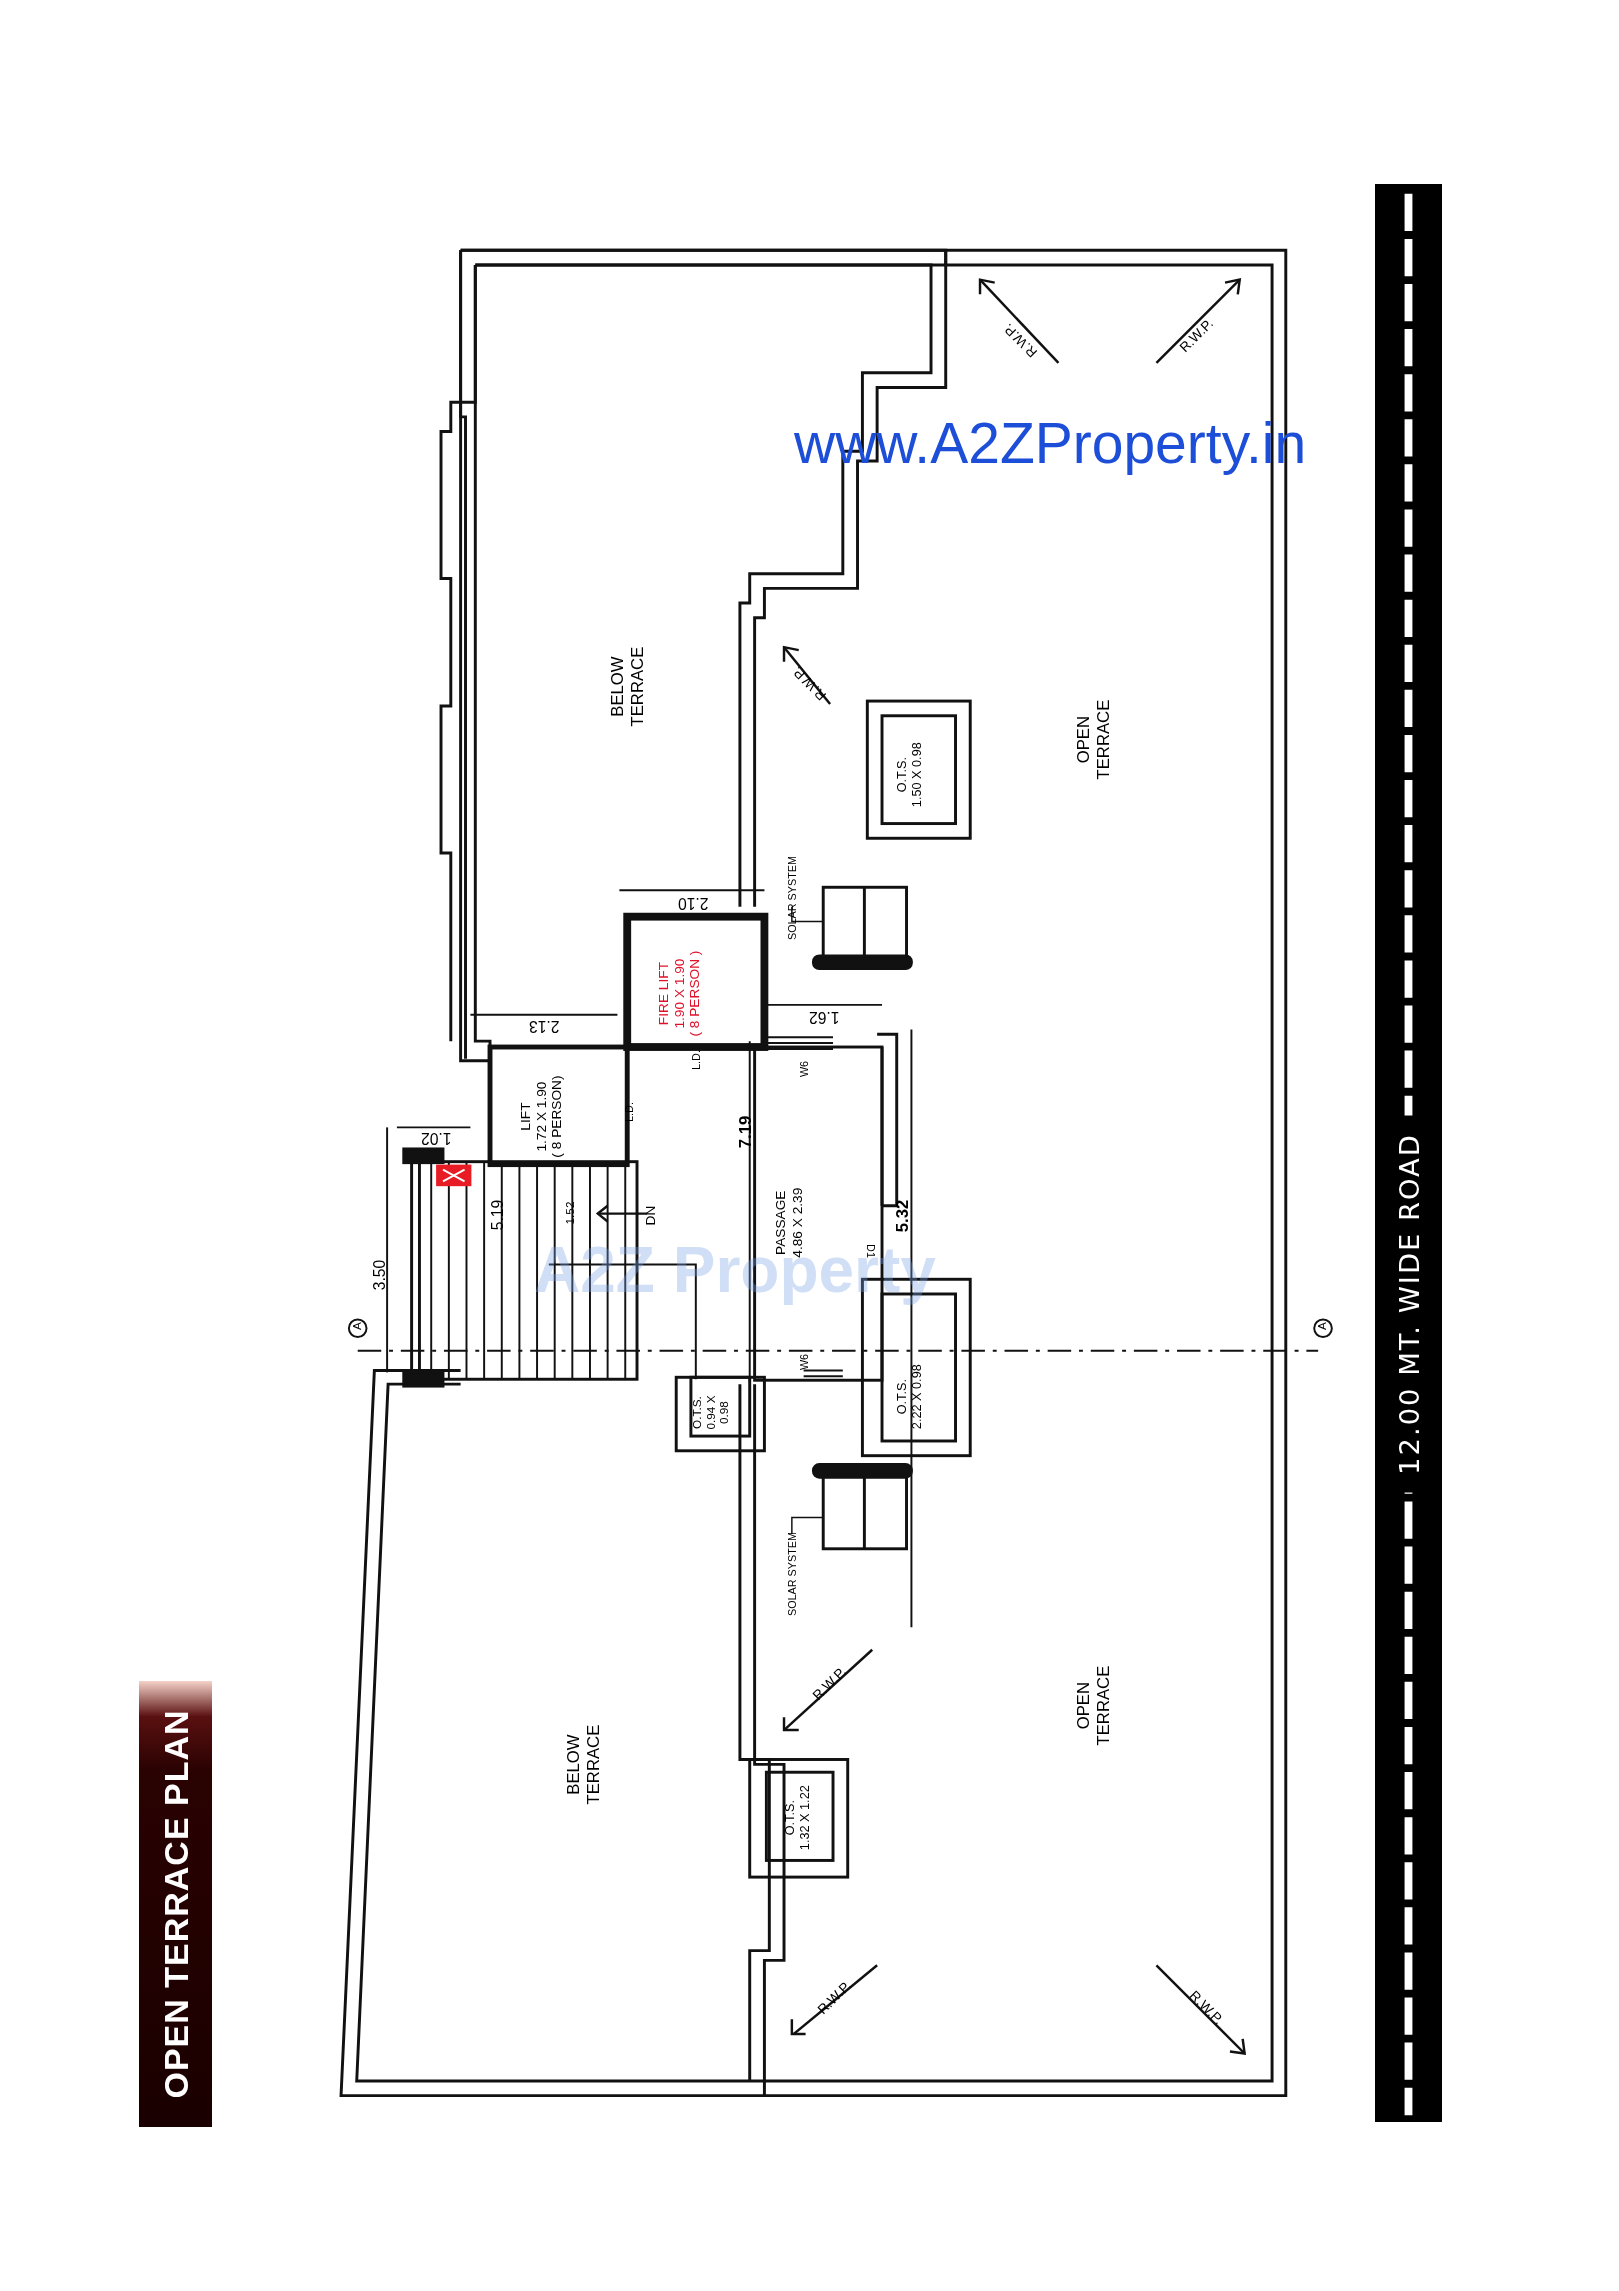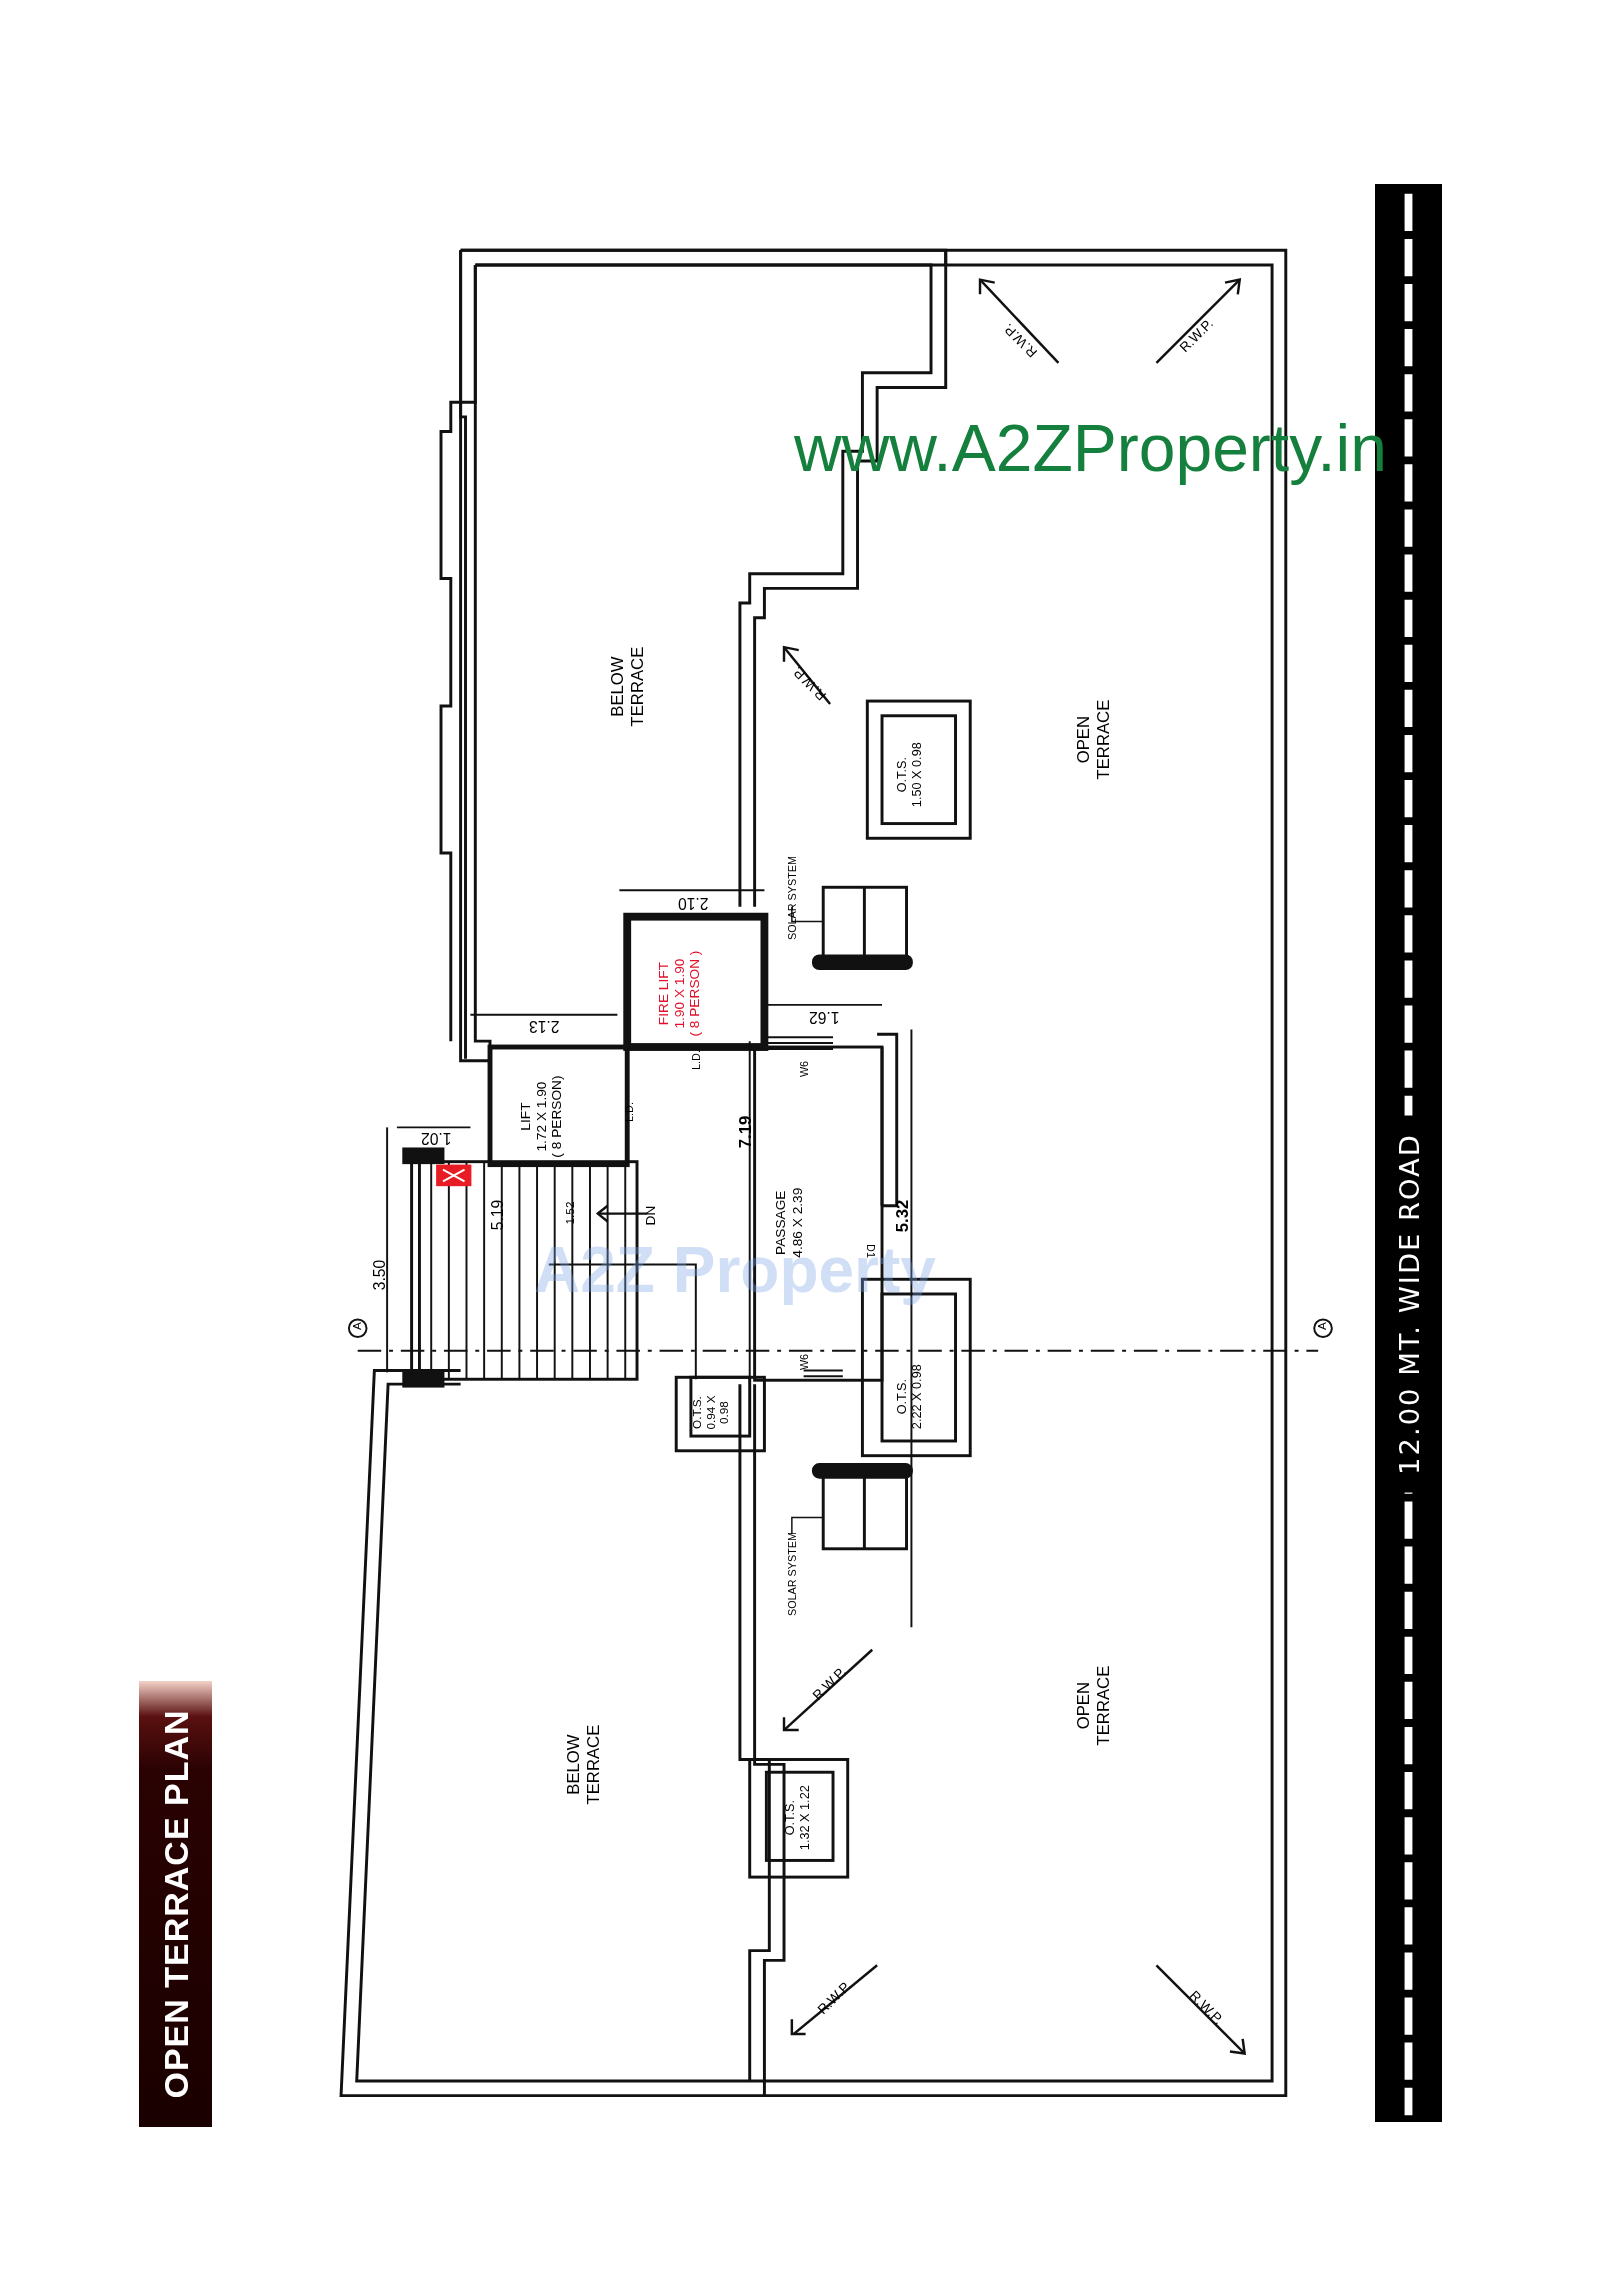--- a/index.html
+++ b/index.html
@@ -215,17 +215,17 @@
     <div style="position:absolute;left:1000px;top:333px;transform:rotate(225deg);font-size:13.7px;">R.W.P.</div>
     <div style="position:absolute;left:1176px;top:328px;transform:rotate(-45deg);font-size:13.7px;">R.W.P.</div>
     <div style="position:absolute;left:789px;top:676px;transform:rotate(225deg);font-size:13.7px;">R.W.P.</div>
     <div style="position:absolute;left:809px;top:1676px;transform:rotate(-45deg);font-size:13.7px;">R.W.P.</div>
     <div style="position:absolute;left:814px;top:1990px;transform:rotate(-45deg);font-size:13.7px;">R.W.P.</div>
     <div style="position:absolute;left:1186px;top:2000px;transform:rotate(45deg);font-size:13.7px;">R.W.P.</div>
 
     <div style="position:absolute;left:353px;top:1319px;font-size:11.8px;transform:rotate(-90deg);">A</div>
     <div style="position:absolute;left:1318px;top:1319px;font-size:11.8px;transform:rotate(-90deg);">A</div>
 
-    <div style="position:absolute;left:794px;top:410px;font-size:66px;color:#15803d;">www.A2ZProperty.in</div>
+    <div style="position:absolute;left:794px;top:410px;font-size:57px;color:#1d4ed8;">www.A2ZProperty.in</div>
     <div style="position:absolute;left:534px;top:1233px;font-size:64px;font-weight:bold;color:rgba(120,160,230,0.35);">A2Z Property</div>
   </div>
 </div>
 
 
 </body></html>

